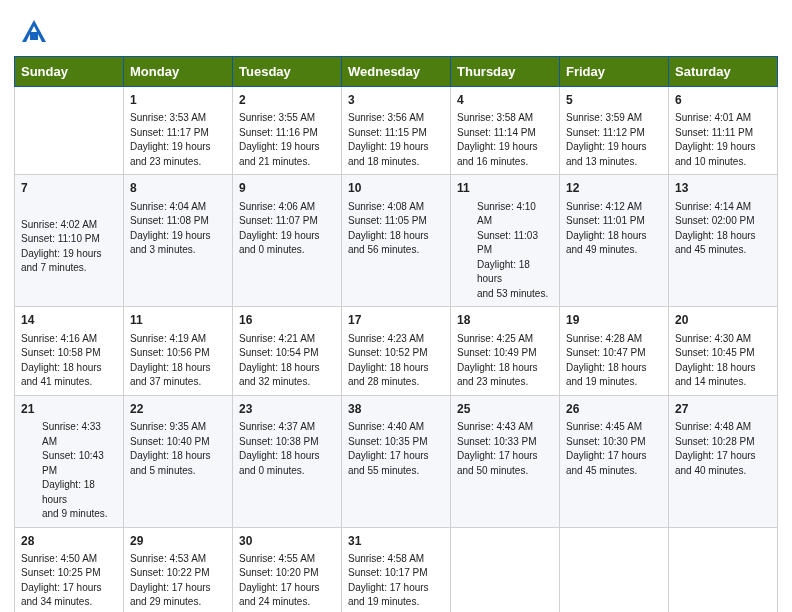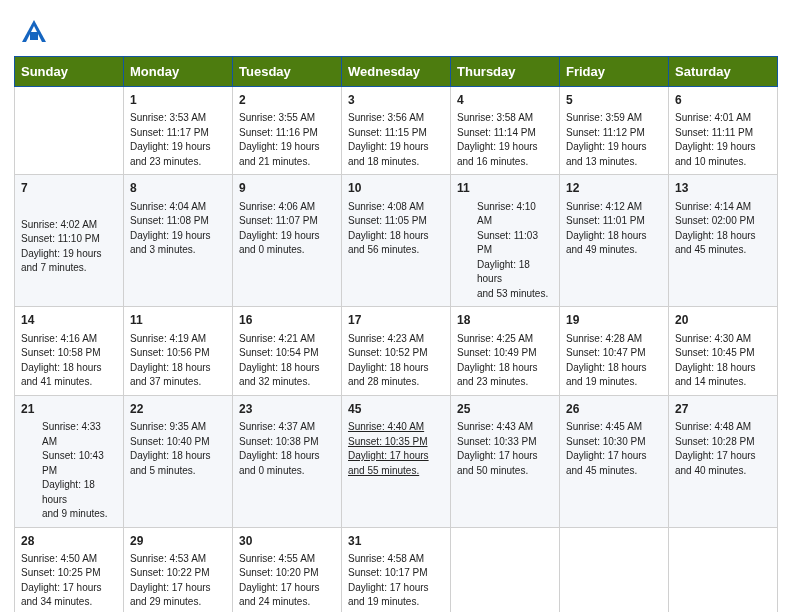--- a/index.html
+++ b/index.html
@@ -300,22 +300,22 @@
 and 5 minutes.</div>
             </td>
             <td>
               <span class="day-num">23</span>
               <div class="day-info" style="white-space: pre-line;">Sunrise: 4:37 AM
 Sunset: 10:38 PM
 Daylight: 18 hours
 and 0 minutes.</div>
             </td>
             <td>
-              <span class="day-num">45</span>
-              <div class="day-info" style="white-space: pre-line; text-decoration: underline;">Sunrise: 4:40 AM
+              <span class="day-num">38</span>
+              <div class="day-info" style="white-space: pre-line;">Sunrise: 4:40 AM
 Sunset: 10:35 PM
 Daylight: 17 hours
 and 55 minutes.</div>
             </td>
             <td>
               <span class="day-num">25</span>
               <div class="day-info" style="white-space: pre-line;">Sunrise: 4:43 AM
 Sunset: 10:33 PM
 Daylight: 17 hours
 and 50 minutes.</div>

